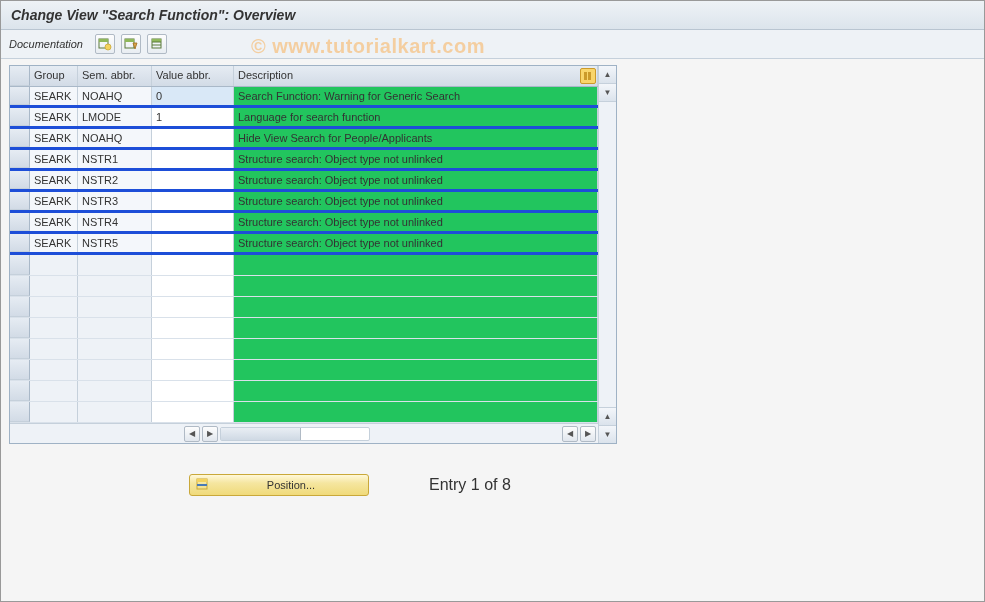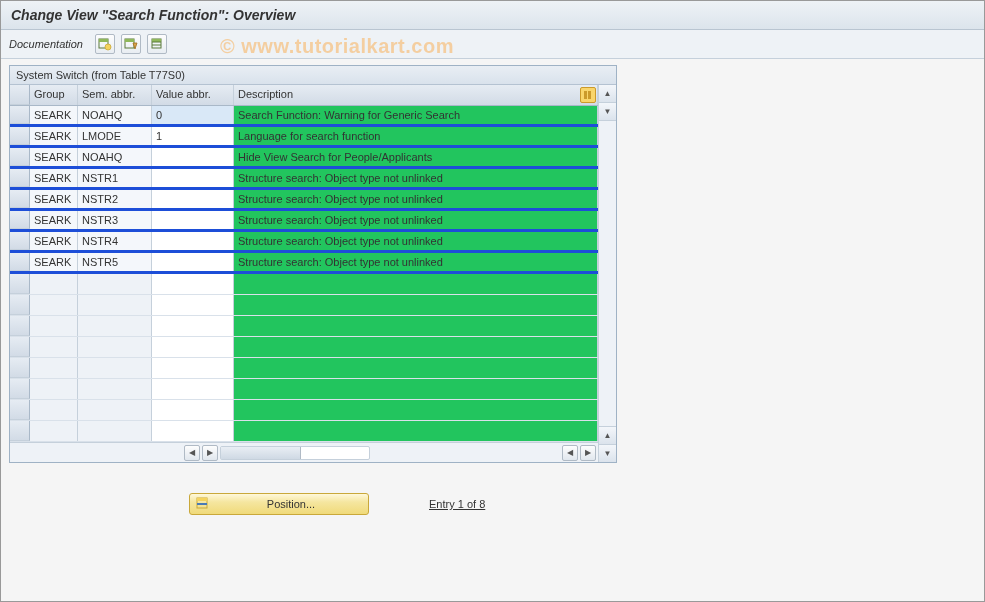--- a/index.html
+++ b/index.html
@@ -154,24 +154,24 @@
   }
   .pos-btn {
     display:flex;align-items:center;gap:10px;
     width:180px;height:22px;
     background:linear-gradient(#fff8d9,#f5e6a0 40%,#f0da7a);
     border:1px solid #c9a83a;border-radius:3px;
     padding:0 6px;cursor:pointer;
     justify-content:flex-start;
   }
   .pos-btn-text { font-size:11px;color:#333; flex:1; text-align:center;}
-  .entry-text { font-size:11px;color:#333;text-decoration:underline; }
+  .entry-text { font-size:16px;color:#333; }
   .watermark {
     position:absolute;
-    left:220px; top:35px;
+    left:251px; top:35px;
     font-size:20px;
     font-weight:bold;
     color: rgba(255,140,0,0.35);
     letter-spacing:0.5px;
     pointer-events:none;
   }
   .tri { font-size:8px; color:#555; line-height:1;}
   .grid-body { display:flex; }
   .grid-left { flex:1; }
 </style>
@@ -205,21 +205,20 @@
           <line x1="2" y1="5" x2="11" y2="5" stroke="#5a7a3a"></line>
           <line x1="2" y1="8" x2="11" y2="8" stroke="#5a7a3a"></line>
         </svg>
     </div>
   </div>
 
   <div class="watermark">© www.tutorialkart.com</div>
 
   <div class="content">
     <div class="panel">
-      <div class="panel-header">System Switch (from Table T77S0)</div>
 
       <div class="grid-body">
         <div class="grid-left">
 
           <div class="grid-row headrow">
             <div class="sel-col"></div>
             <div class="cell c-group">Group</div>
             <div class="cell c-sem">Sem. abbr.</div>
             <div class="cell c-val">Value abbr.</div>
             <div class="cell c-desc">Description</div>

